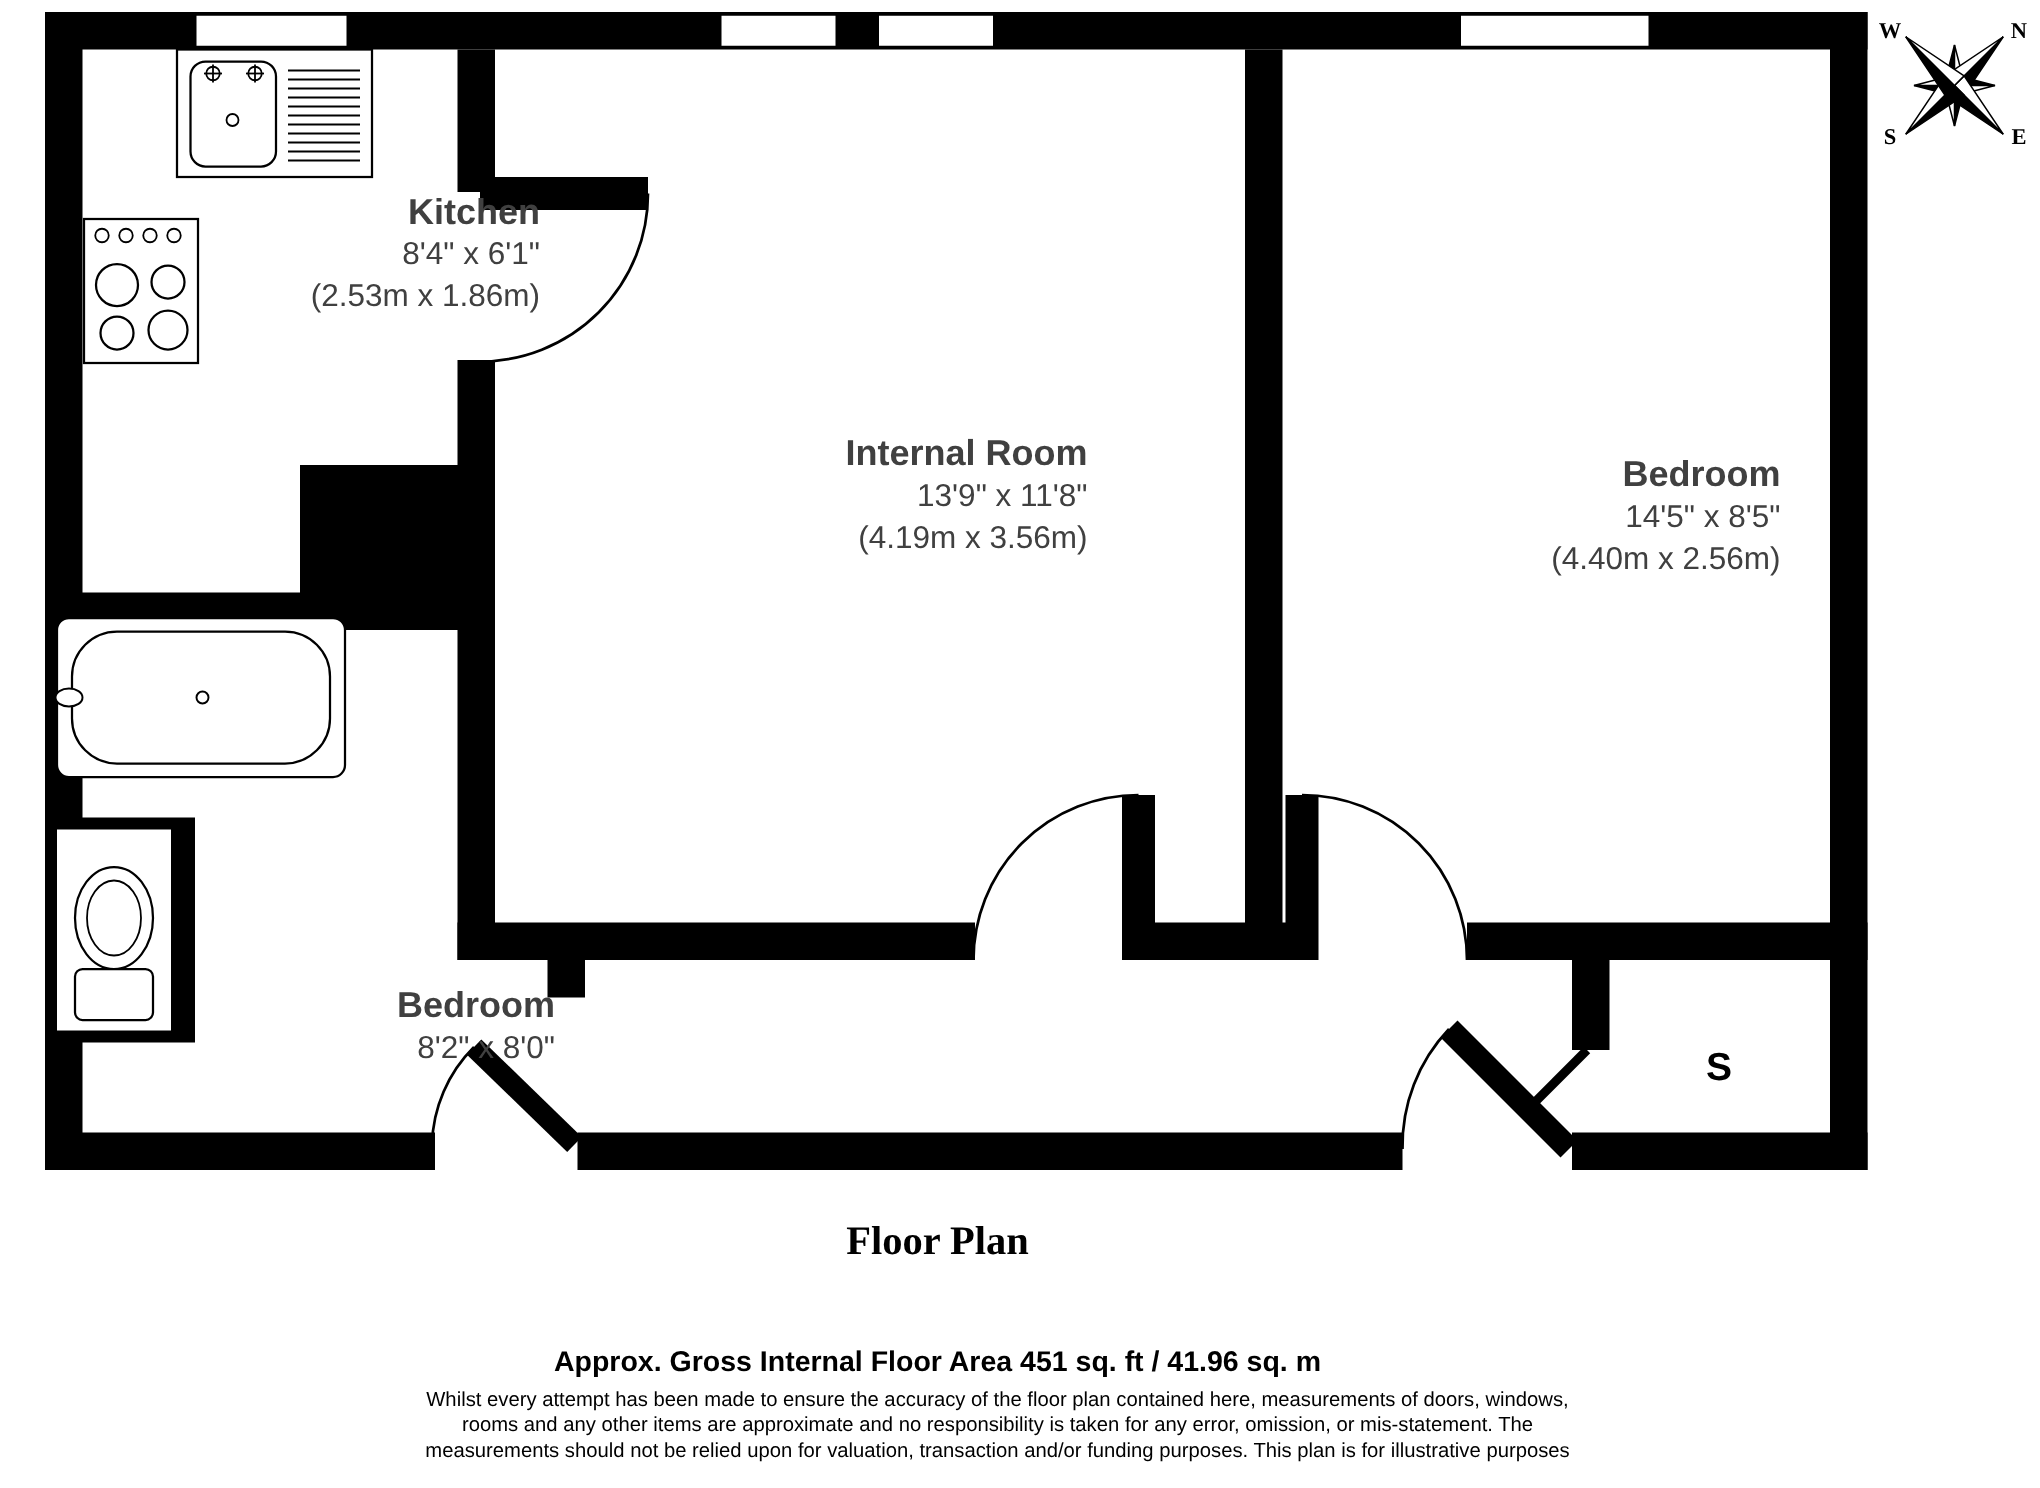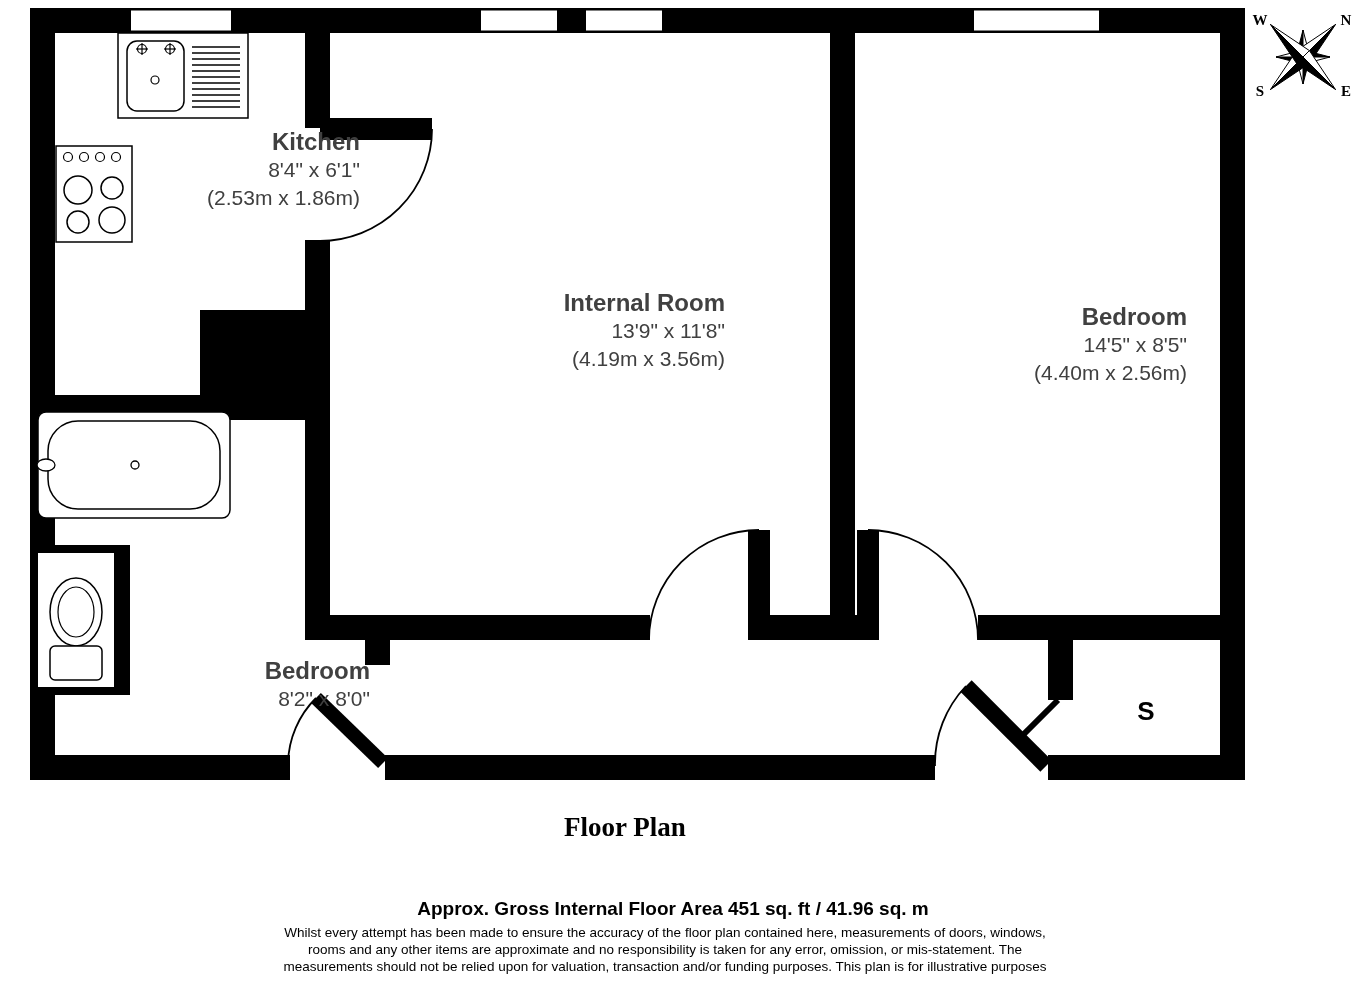--- a/index.html
+++ b/index.html
@@ -7,21 +7,21 @@
     width:1360px;height:992px;position:relative;overflow:hidden;
     background:#ffffff;color:#000;
     font-family:"Liberation Sans",sans-serif;
   }
   .plan-svg{position:absolute;left:0;top:0;}
   .room-label{position:absolute;text-align:right;color:#404040;}
   .room-name{font-size:24px;font-weight:bold;line-height:28px;}
   .room-dim{font-size:21px;font-weight:normal;line-height:28px;}
   .storage-label{position:absolute;text-align:center;font-size:26px;font-weight:bold;}
   .plan-title{position:absolute;left:0;top:812px;width:1250px;text-align:center;font-size:27px;font-weight:bold;font-family:Liberation Serif, serif;}
-  .area-line{position:absolute;left:0;top:898px;width:1250px;text-align:center;font-size:19px;font-weight:bold;margin-left:48px;}
+  .area-line{position:absolute;left:0;top:898px;width:1250px;text-align:center;font-size:19px;font-weight:bold;}
   .disclaimer{position:absolute;left:0;top:924px;width:1250px;text-align:center;font-size:13.5px;line-height:17px;padding-left:40px;}
 </style>
 </head>
 <body>
 
 <svg class="plan-svg" width="1360" height="992" viewBox="0 0 1360 992">
 
   <g fill="#000000" stroke="none">
     <rect x="30" y="8" width="1215" height="25"></rect>
     <rect x="30" y="8" width="25" height="772"></rect>

